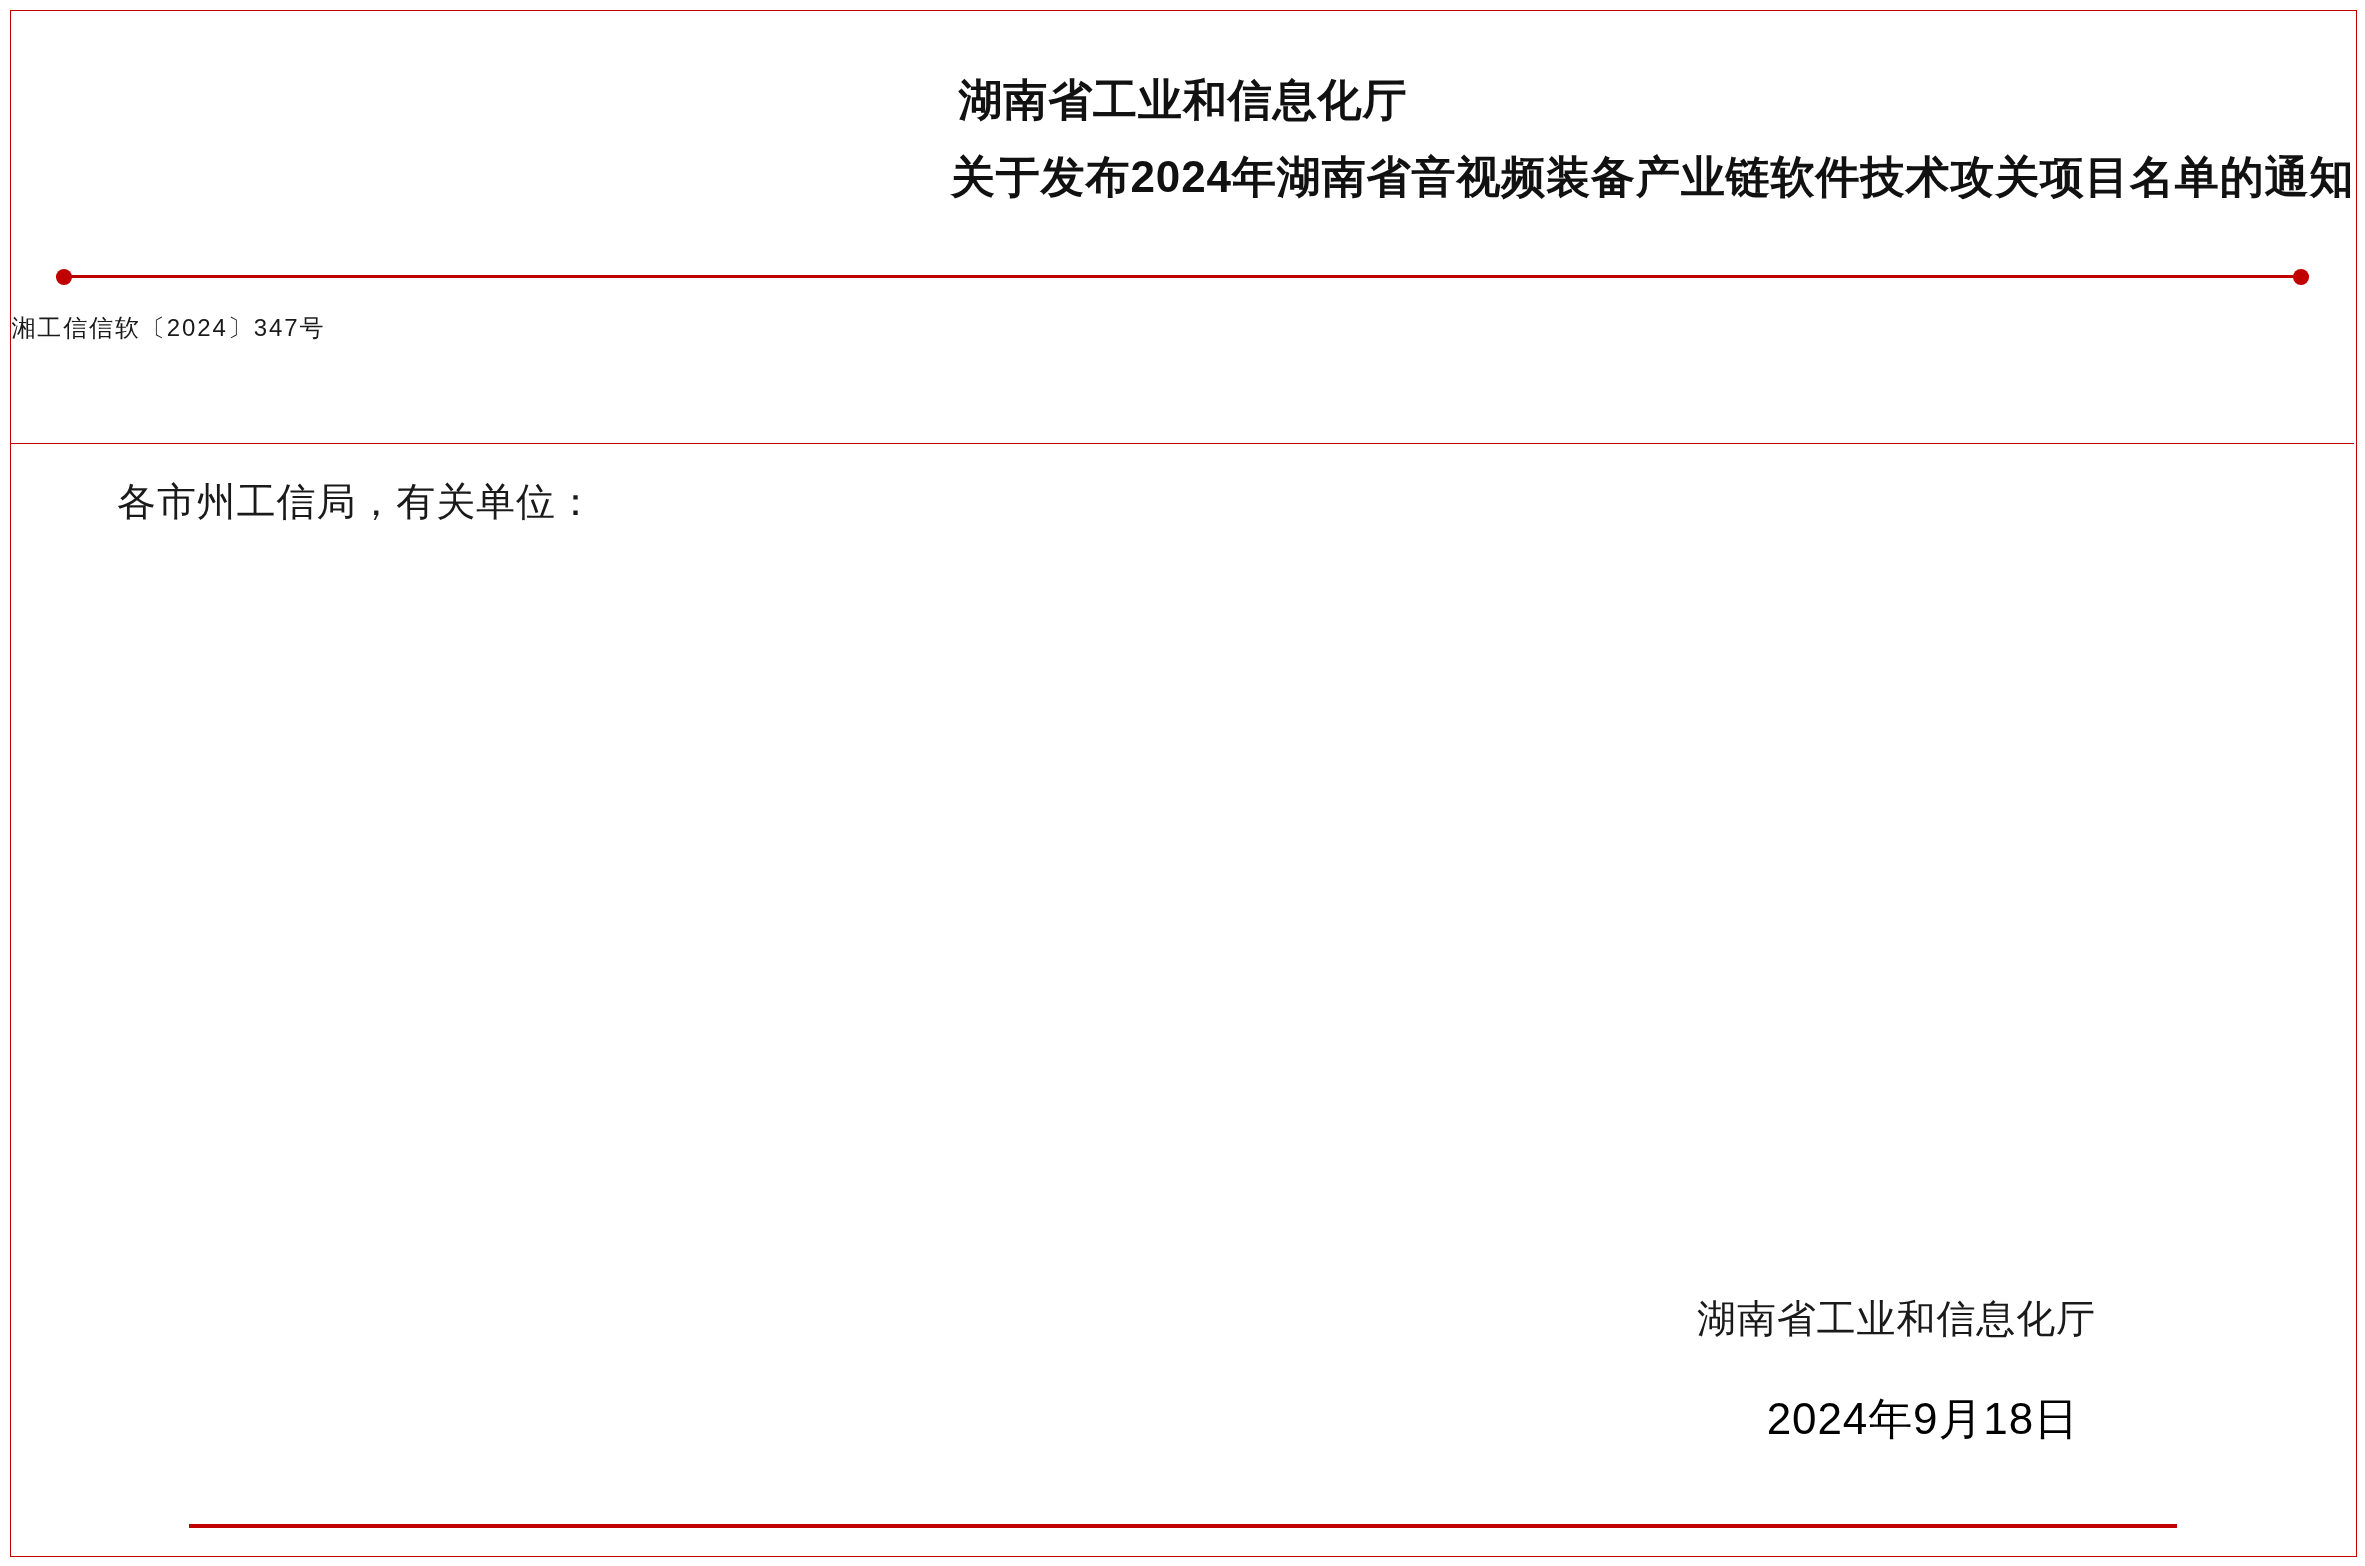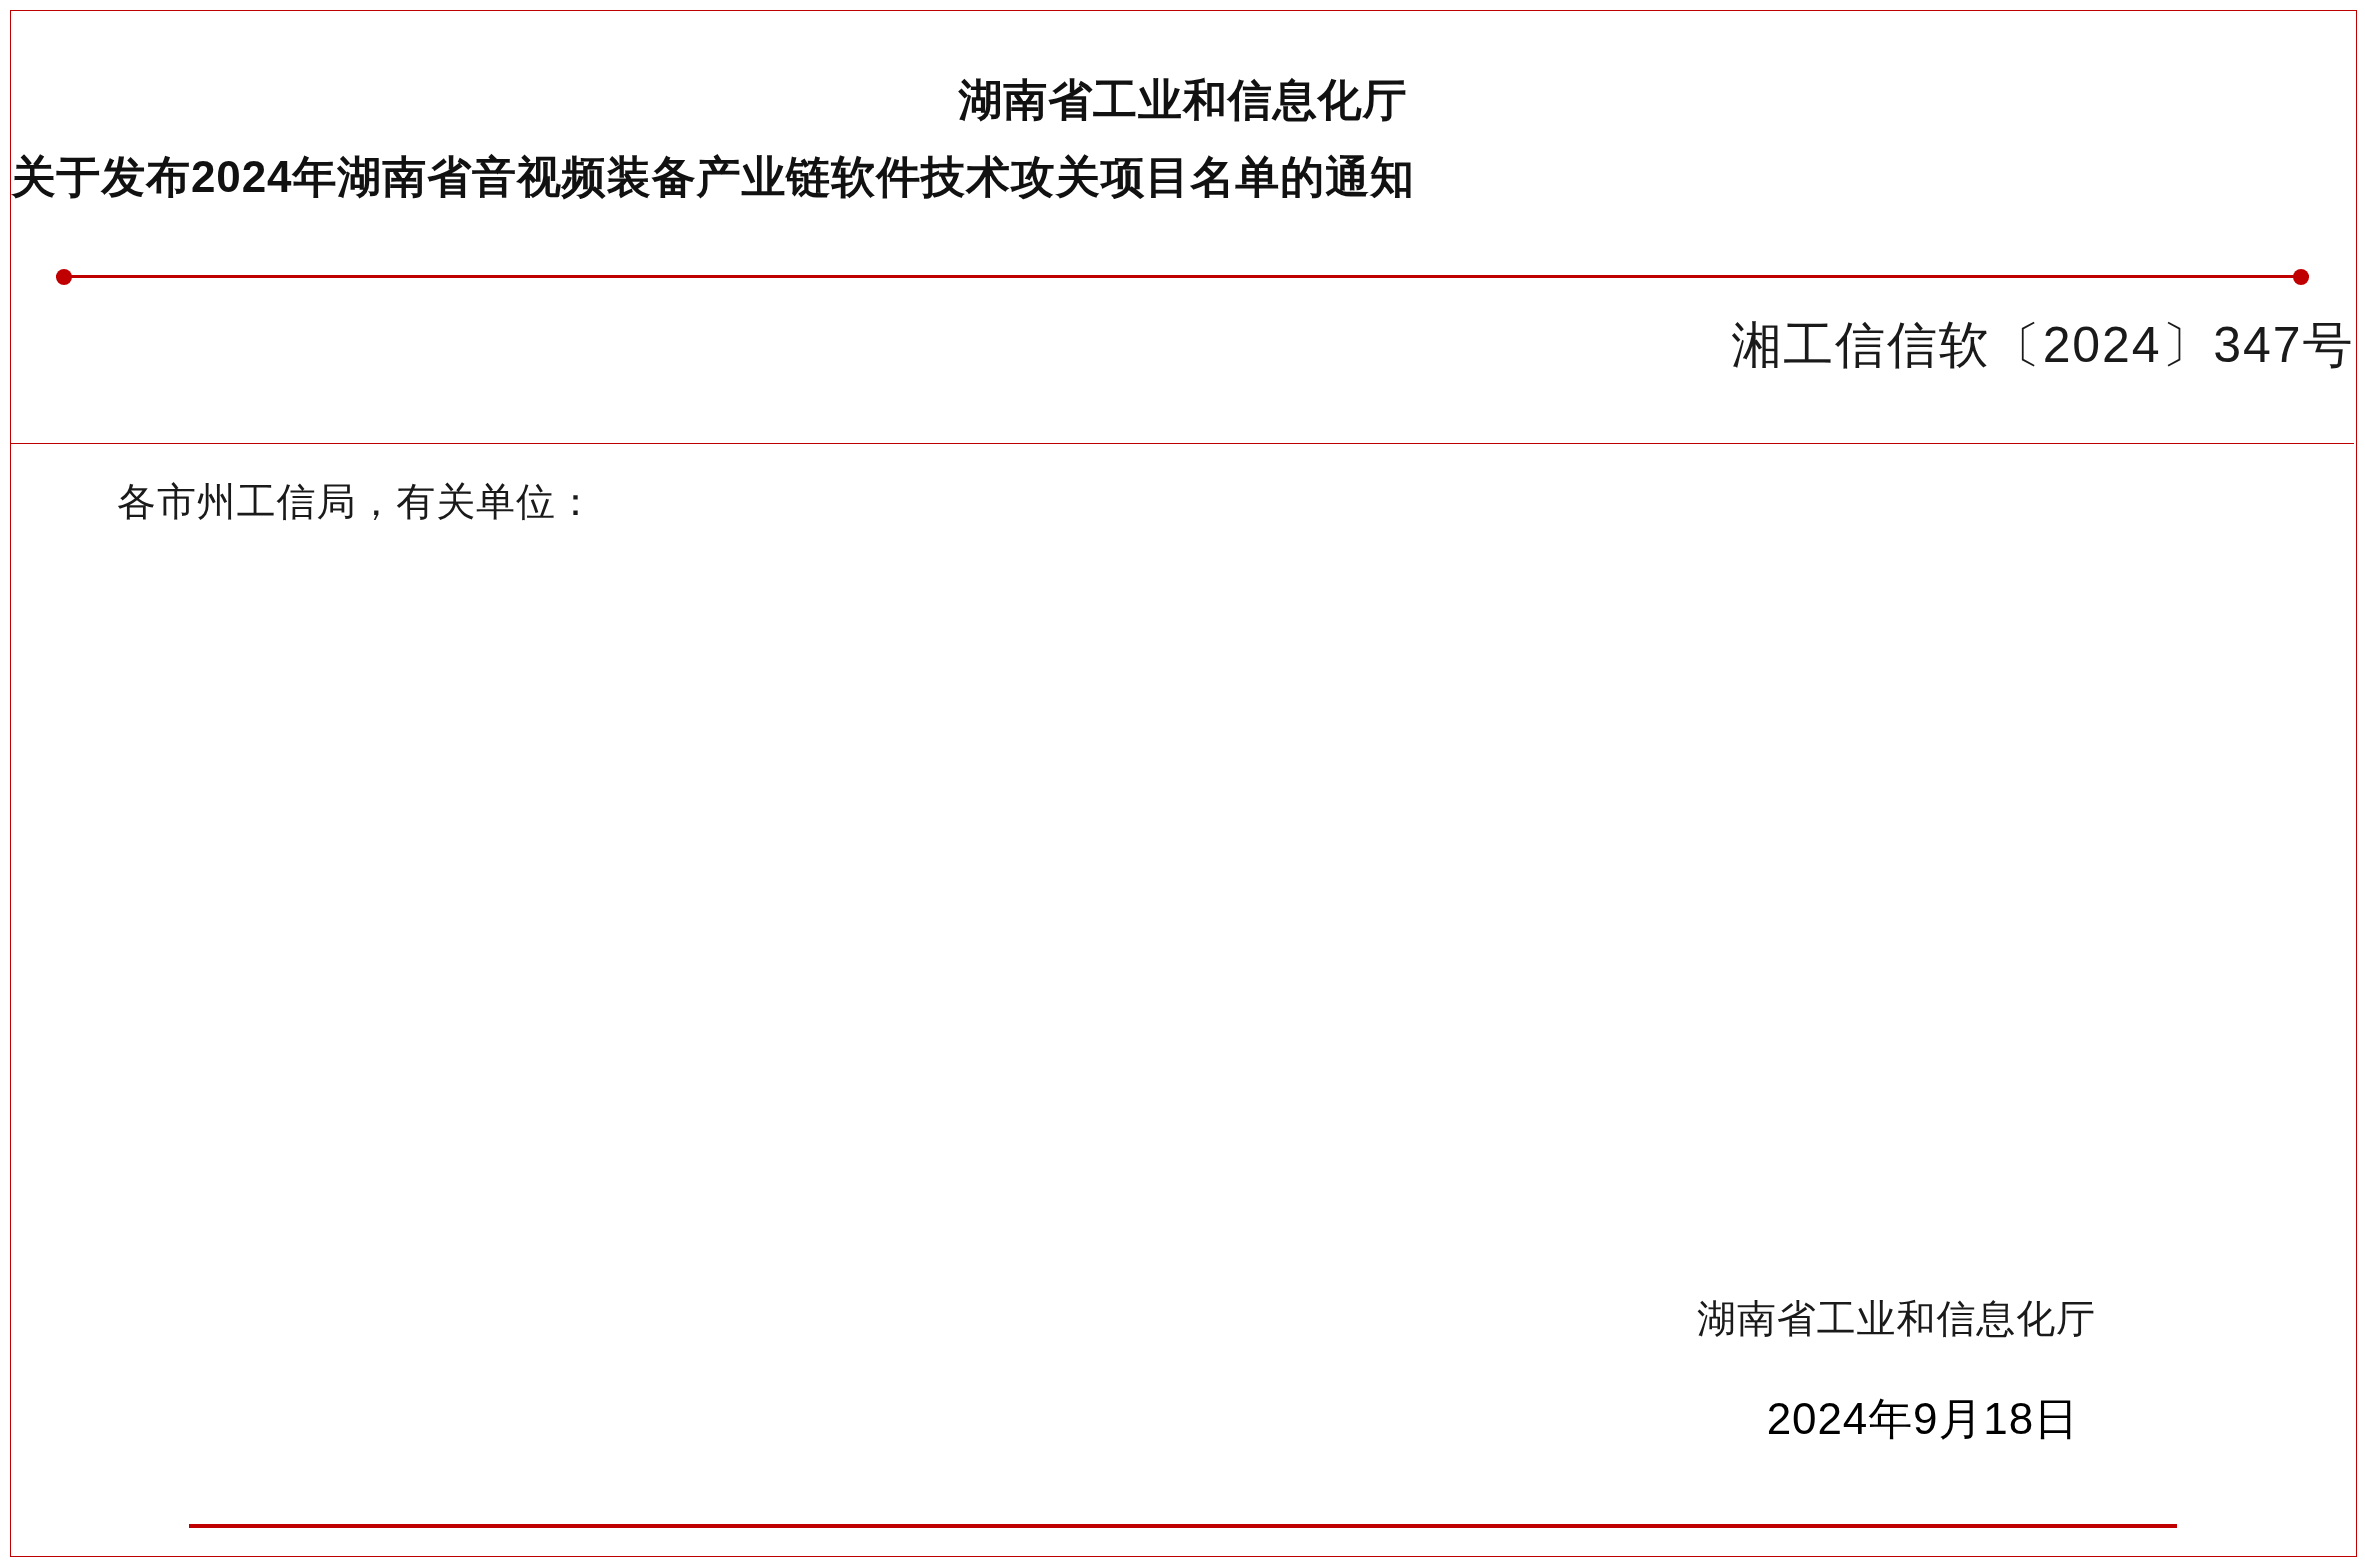--- a/index.html
+++ b/index.html
@@ -48,21 +48,21 @@
 
   .header-title {
     text-align: center;
     font-weight: bold;
     font-size: 44px;
     line-height: 1.45;
     letter-spacing: 0.9px;
     color: #111111;
   }
   .header-title-line2 {
-    text-align: left;
+    text-align: right;
     font-weight: bold;
     font-size: 44px;
     line-height: 1.45;
     letter-spacing: 0.9px;
     color: #111111;
     margin-top: 13.2px;
   }
 
   
   .red-rule-wrap {
@@ -89,22 +89,22 @@
     background: #c00000;
   }
   .red-dot.left { left: 45px; }
   .red-dot.right { right: 45px; }
 
   .doc-number {
     position: absolute;
     left: 11.4px;
     top: 312px;
     width: 2343px;
-    text-align: right;
-    font-size: 50px;
+    text-align: left;
+    font-size: 24px;
     letter-spacing: 1.9px;
     color: #1a1a1a;
   }
 
   
   .header-box {
     position: absolute;
     left: 11.4px;
     top: 11.4px;
     width: 2343px;

